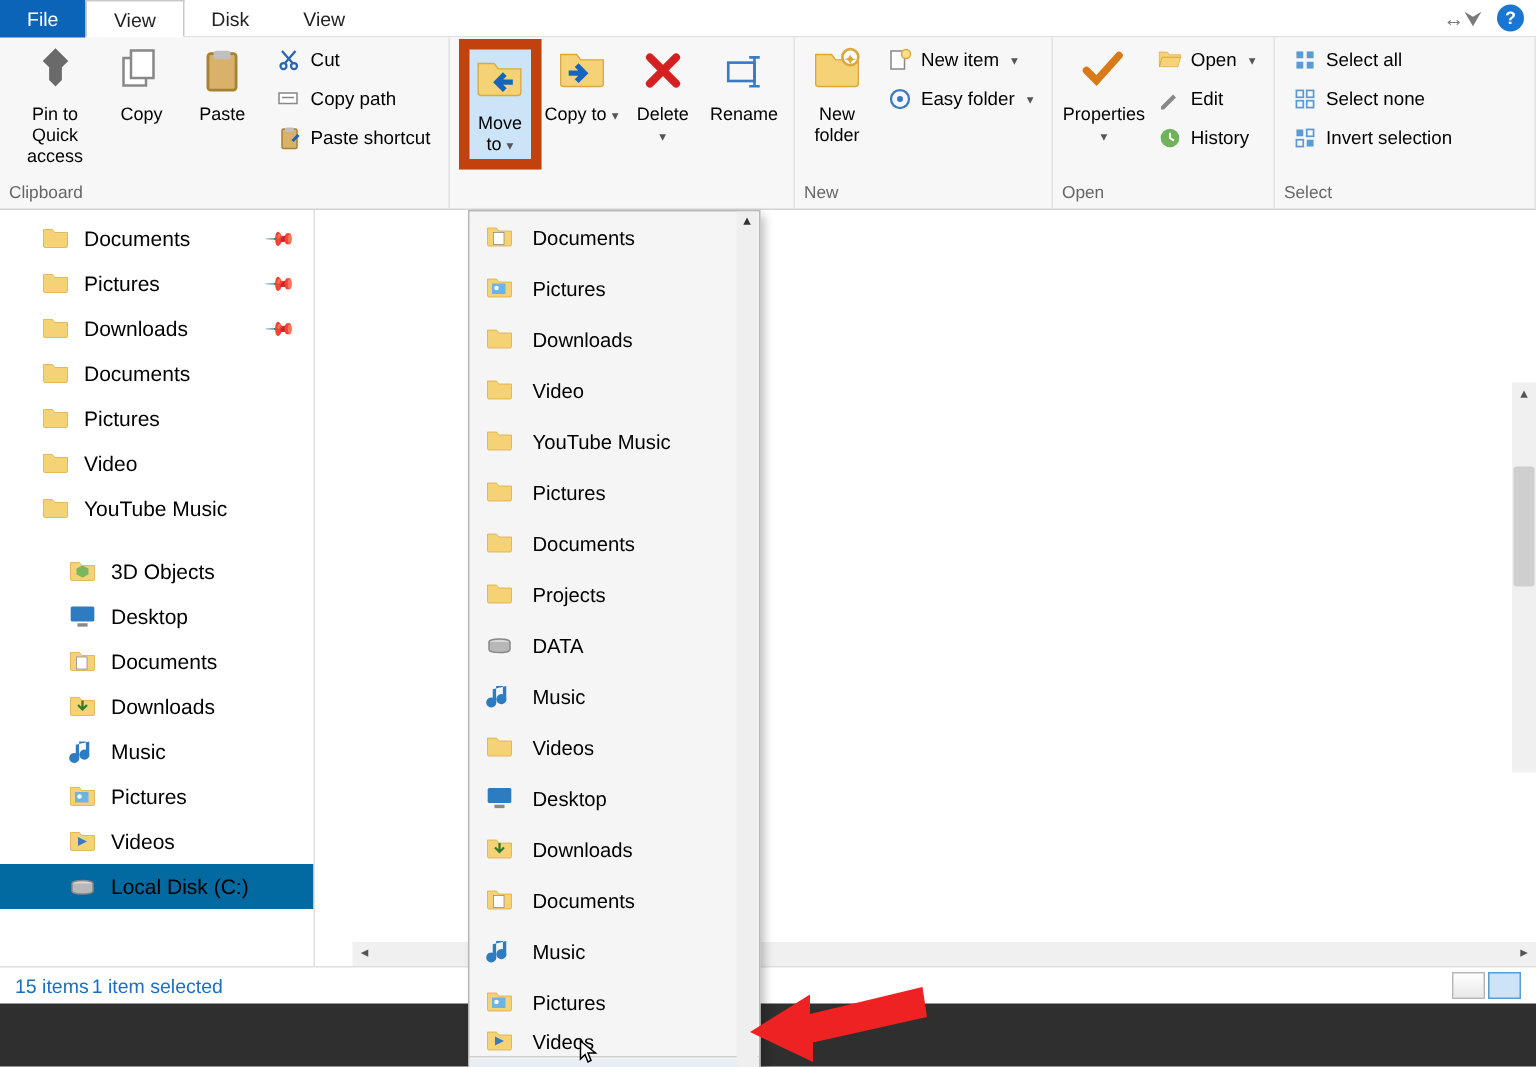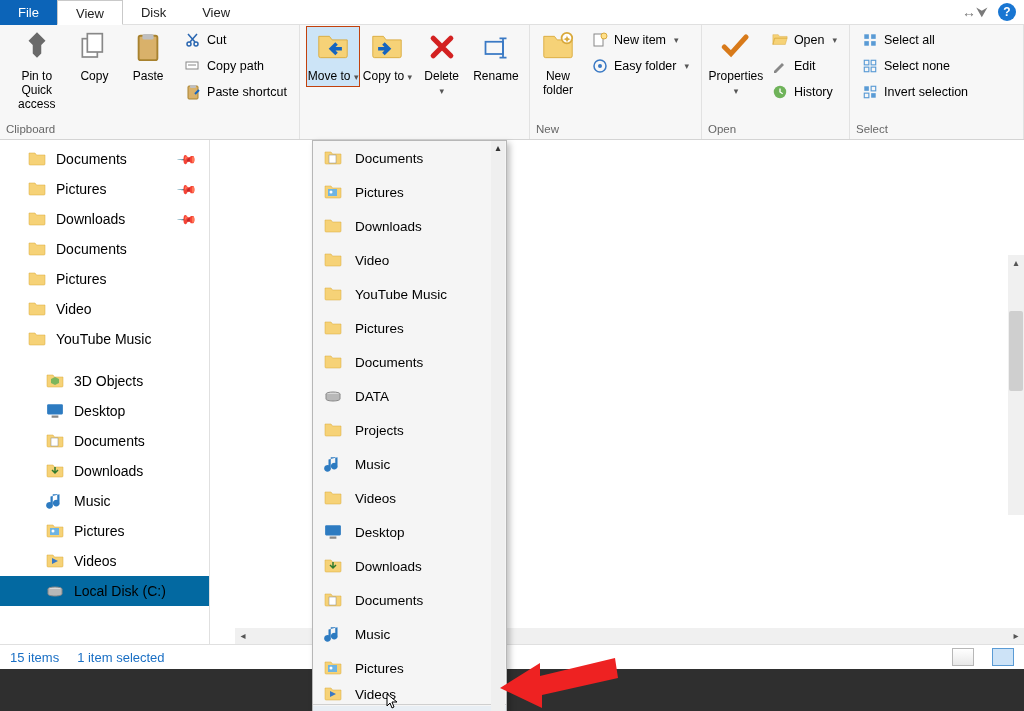--- a/index.html
+++ b/index.html
@@ -16,21 +16,21 @@
 
 
 .ribbon { display:flex; height:115px; background:#f7f7f7; border-bottom:1px solid #d4d4d4; }
 .group { display:flex; flex-direction:column; border-right:1px solid #e2e2e2; padding:4px 6px 0 6px; position:relative; }
 .group-body { display:flex; align-items:flex-start; flex:1; }
 .group-label { text-align:left; font-size:11.5px; color:#666; height:18px; line-height:16px; }
 .big { display:flex; flex-direction:column; align-items:center; width:64px; font-size:12px; text-align:center; line-height:14px; gap:2px; cursor:default; }
 .big.narrow { width:56px; }
 .big .icon { width:36px; height:36px; display:flex; align-items:center; justify-content:center; }
 .big .label { padding-top:2px; }
-.big.highlight { background:#cce4f7; border:1px solid #c2410c; padding:2px 0; margin:-3px 0; }
+.big.highlight { background:#cce4f7; border:7px solid #c2410c; padding:2px 0; margin:-3px 0; }
 .mini-col { display:flex; flex-direction:column; gap:4px; font-size:12.5px; }
 .mini { display:flex; align-items:center; gap:6px; height:22px; padding:0 6px; cursor:default; white-space:nowrap; }
 .mini .icon { width:16px; height:16px; display:flex; align-items:center; justify-content:center; }
 .caret { font-size:9px; margin-left:2px; color:#555; }
 .caret-inline { font-size:9px; color:#555; }
 
 .icon svg { display:block; }
 .folder-svg { fill:#f6d277; stroke:#d9a93b; stroke-width:0.5; }
 
 
@@ -50,21 +50,21 @@
 .dd-track { flex:1; background:#d9e8f7; }
 .dd-list { overflow:hidden; }
 .dd-item { display:flex; align-items:center; height:34px; padding-left:10px; gap:12px; font-size:13.5px; cursor:default; }
 .dd-item .icon { width:20px; height:20px; display:flex; align-items:center; justify-content:center; }
 .dd-sep { height:1px; background:#cfcfcf; margin:1px 0; }
 .dd-item.choose { height:26px; background:#e8eef4; }
 .cursor { position:absolute; left:386px; top:693px; width:16px; height:16px; z-index:60; pointer-events:none; }
 .arrow { position:absolute; left:500px; top:638px; width:120px; height:70px; z-index:55; pointer-events:none; }
 
 
-.status { position:absolute; left:0; right:0; bottom:42px; height:25px; border-top:1px solid #e0e0e0; display:flex; align-items:center; font-size:13px; color:#1a6fc4; padding:0 10px; gap:18px; background:#fff; }
+.status { position:absolute; left:0; right:0; bottom:42px; height:25px; border-top:1px solid #e0e0e0; display:flex; align-items:center; font-size:13px; color:#1a6fc4; padding:0 10px; gap:2px; background:#fff; }
 .status .spacer { flex:1; }
 .status .view-btn { width:22px; height:18px; border:1px solid #b7b7b7; background:linear-gradient(#fff,#e8e8e8); }
 .status .view-btn.active { background:#cde3f7; border-color:#5a9bd5; }
 
 
 .hscroll { position:absolute; left:235px; right:0; bottom:67px; height:16px; background:#f0f0f0; display:flex; align-items:center; }
 .hscroll .arrow-btn { width:16px; height:16px; text-align:center; font-size:10px; line-height:16px; color:#555; }
 .hscroll .track { flex:1; height:14px; }
 .vscroll { position:absolute; right:0; top:255px; width:16px; height:260px; background:#f0f0f0; display:flex; flex-direction:column; align-items:center; }
 .vscroll .arrow-btn { width:16px; height:16px; text-align:center; font-size:10px; line-height:16px; color:#555; }
@@ -583,33 +583,33 @@
       <div class="dd-item">
         <span class="icon">
           <svg width="18" height="18" viewBox="0 0 18 18">
             <use href="#folder"></use>
           </svg>
         </span>
         <span>Documents</span>
       </div>
       <div class="dd-item">
         <span class="icon">
+          <svg width="18" height="18" viewBox="0 0 18 18">
+            <use href="#folder"></use>
+          </svg>
+        </span>
+        <span>Projects</span>
+      </div>
+      <div class="dd-item">
+        <span class="icon">
           <svg width="18" height="18" viewBox="0 0 18 14">
             <use href="#disk"></use>
           </svg>
         </span>
         <span>DATA</span>
-      </div>
-      <div class="dd-item">
-        <span class="icon">
-          <svg width="18" height="18" viewBox="0 0 18 18">
-            <use href="#folder"></use>
-          </svg>
-        </span>
-        <span>Projects</span>
       </div>
       <div class="dd-item">
         <span class="icon">
           <svg width="18" height="18" viewBox="0 0 16 16">
             <use href="#music"></use>
           </svg>
         </span>
         <span>Music</span>
       </div>
       <div class="dd-item">

